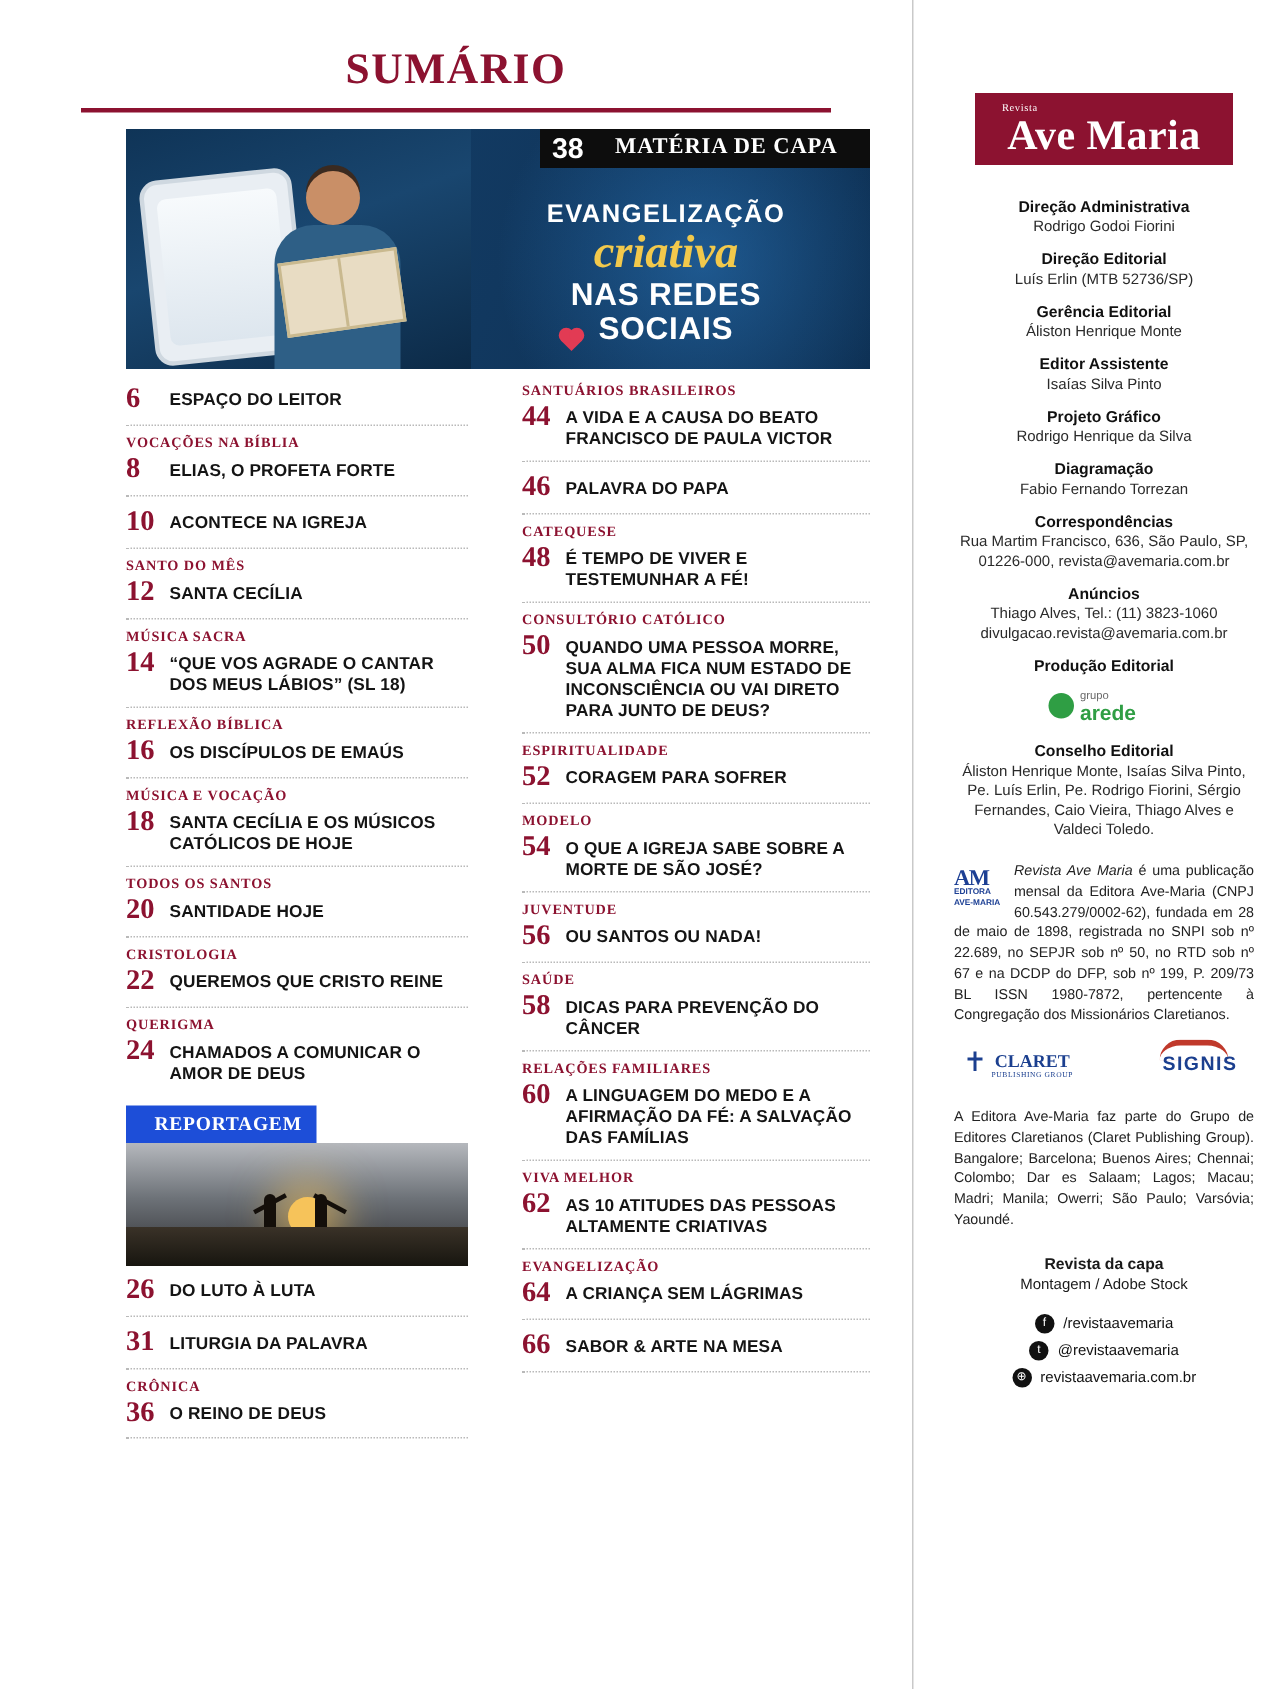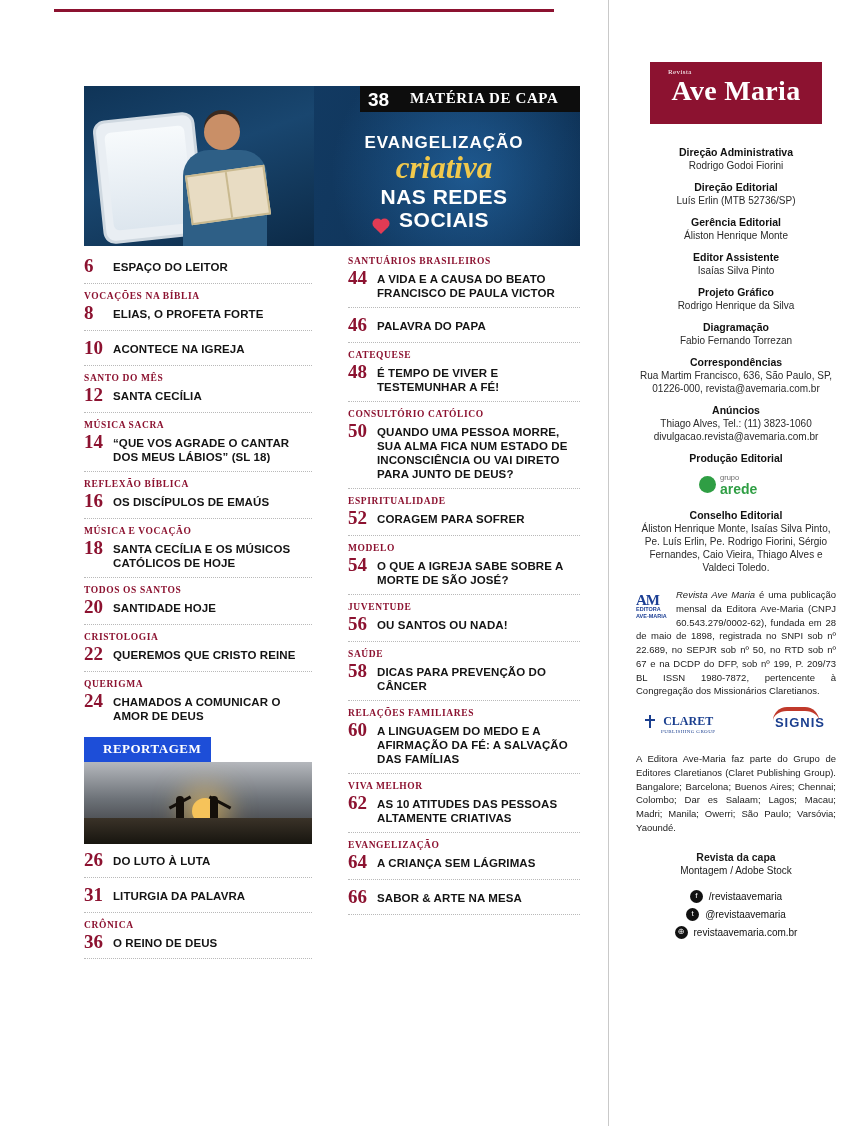--- a/index.html
+++ b/index.html
@@ -164,21 +164,21 @@
   .rep-img .arms2{
     position:absolute;bottom:40px;left:124px;width:24px;height:3px;background:#140f0a;transform:rotate(28deg);
   }
 
   
   .side{
     position:absolute;left:622px;top:0;width:228px;height:1126px;
     text-align:center;
   }
   .logo{
-    margin:62px auto 0 auto;width:172px;height:62px;background:#8c1230;position:relative;
+    margin:62px auto 0 auto;width:172px;height:48px;background:#8c1230;position:relative;
   }
   .logo .rev{
     position:absolute;left:18px;top:6px;color:#ffffff;font-size:7px;
     font-family:"Liberation Serif",serif;letter-spacing:.4px;
   }
   .logo .name{
     position:absolute;left:0;right:0;top:13px;color:#ffffff;
     font-family:"Liberation Serif",serif;font-weight:bold;font-size:28px;letter-spacing:.3px;
   }
 
@@ -268,20 +268,21 @@
 </style>
 </head>
 <body>
 
 <div class="page">
 
   <div class="divider"></div>
 
   <div class="main">
 
+    <div class="sumario-title">SUMÁRIO</div>
     <div class="title-rule"></div>
 
     <div class="cover">
       <div class="photo">
         <div class="phone"></div>
         <div class="man-body"></div>
         <div class="man-hair"></div>
         <div class="man-head"></div>
         <div class="book"></div>
       </div>

